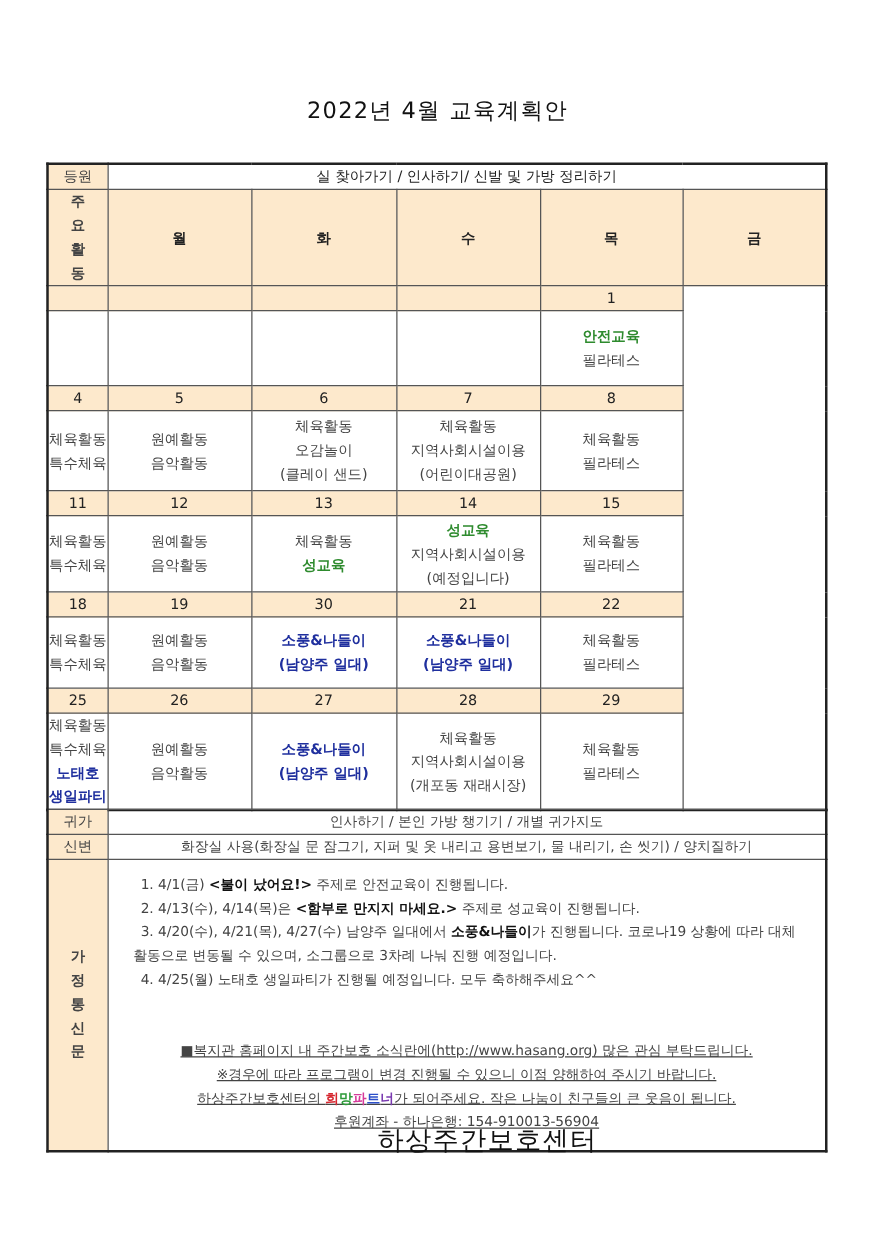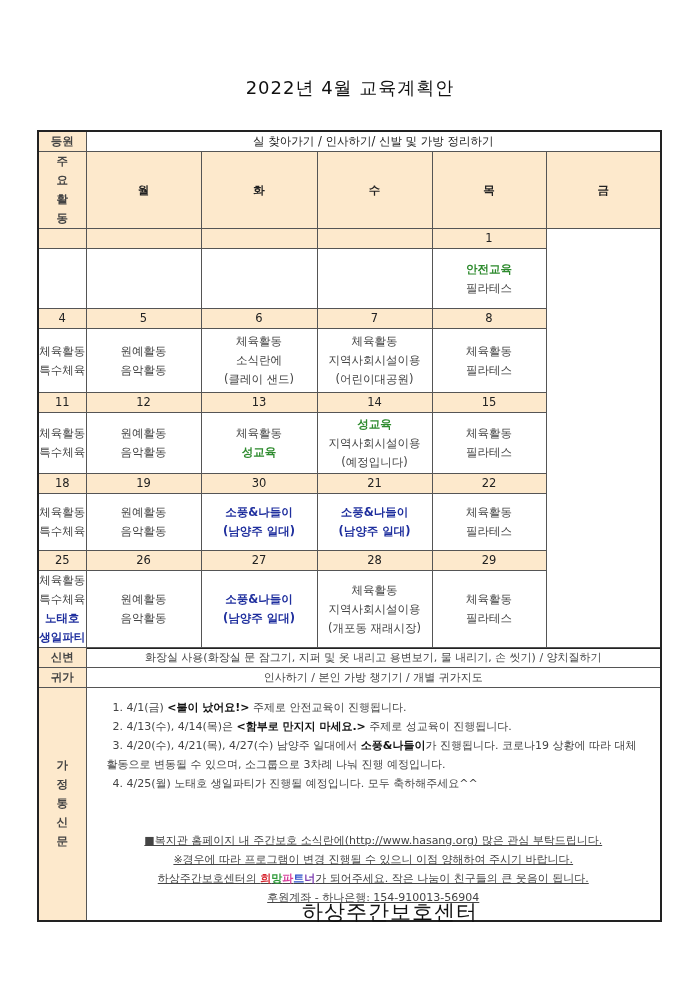--- a/index.html
+++ b/index.html
@@ -1,20 +1,20 @@
 <!DOCTYPE html>
 <html><head>
 <meta charset="utf-8">
 <style>
   html, body { margin:0; padding:0; background:#ffffff; }
   body { width:700px; height:990px; position:relative; font-family:"DejaVu Sans", sans-serif; color:#333; overflow:hidden; }
   .title { position:absolute; top:76px; left:0; width:700px; text-align:center; font-size:18px; color:#111; letter-spacing:1px; }
   table.plan { position:absolute; top:130px; left:37px; width:623px; border-collapse:collapse; table-layout:fixed; border:2px solid #222; }
   table.plan td { border:1px solid #555; text-align:center; vertical-align:middle; padding:0; font-size:11.5px; line-height:19px; color:#444; }
-  .lbl { background:#fde9cc; font-weight:bold; color:#222; font-size:12px; }
+  .lbl { background:#fde9cc; font-weight:normal; color:#222; font-size:12px; }
   .dayhdr td.d, .daterow td.d { background:#fde9cc; color:#222; }
   .daterow td.d { height:19px; }
   .dayhdr td.d { height:18px; font-weight:bold; }
   .green { color:#2e8b2e; font-weight:bold; }
   .blue { color:#1f2f9e; font-weight:bold; }
   .vert { font-weight:bold; color:#222; font-size:12px; line-height:40px; }
   .notice { text-align:left !important; font-size:11px !important; line-height:19px !important; padding:4px 20px !important; vertical-align:top !important; color:#333; }
   .notice .item { display:block; }
   .notice .b { font-weight:bold; color:#111; }
   .notice .center { display:block; text-align:center;text-decoration:underline; }
@@ -87,21 +87,21 @@
         <td>
           <div>체육활동</div>
           <div>특수체육</div>
         </td>
         <td>
           <div>원예활동</div>
           <div>음악활동</div>
         </td>
         <td>
           <div>체육활동</div>
-          <div>소식란에</div>
+          <div>오감놀이</div>
           <div>(클레이 샌드)</div>
         </td>
         <td>
           <div>체육활동</div>
           <div>지역사회시설이용</div>
           <div>(어린이대공원)</div>
         </td>
         <td>
           <div>체육활동</div>
           <div>필라테스</div>
@@ -200,26 +200,26 @@
     </tbody>
 </table>
 
 <table id="tail" class="plan" style="border-top: none; top: 647px;">
   <colgroup>
     <col style="width:48px">
       <col style="width:575px">
   </colgroup>
   <tbody>
       <tr style="height:18px">
+    <td class="lbl">귀가</td>
+    <td style="font-size:11px;">인사하기 / 본인 가방 챙기기 / 개별 귀가지도</td>
+  </tr>
+  <tr style="height:18px">
     <td class="lbl">신변</td>
     <td style="font-size:11px;">화장실 사용(화장실 문 잠그기, 지퍼 및 옷 내리고 용변보기, 물 내리기, 손 씻기) / 양치질하기</td>
-  </tr>
-  <tr style="height:18px">
-    <td class="lbl">귀가</td>
-    <td style="font-size:11px;">인사하기 / 본인 가방 챙기기 / 개별 귀가지도</td>
   </tr>
   <tr style="height:233px">
     <td class="lbl vert">
       <span>가</span><br>
       <span>정</span><br>
       <span>통</span><br>
       <span>신</span><br>
       <span>문</span>
     </td>
     <td class="notice">

